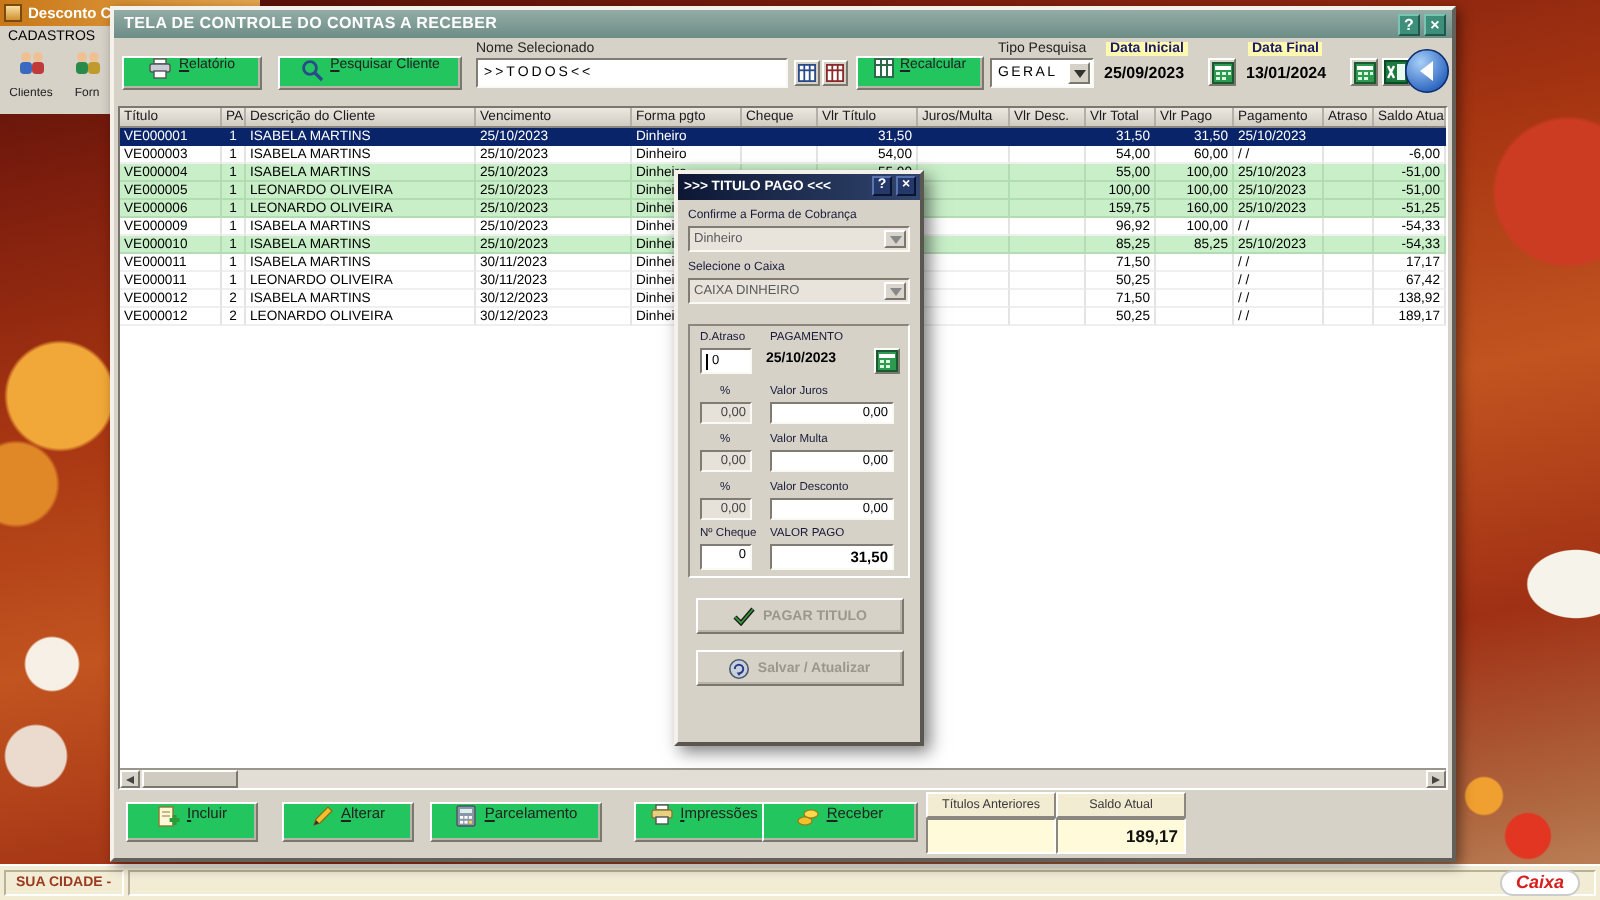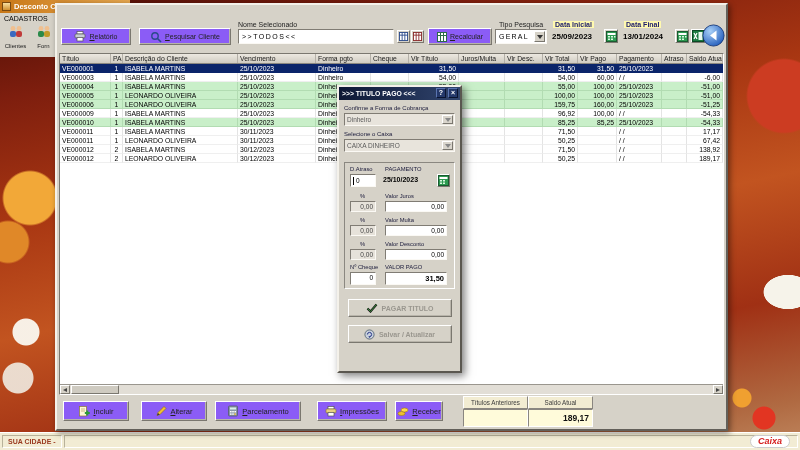--- a/index.html
+++ b/index.html
@@ -25,21 +25,21 @@
 .back-statusbar{position:absolute;left:0;top:432px;width:800px;height:18px;background:#f2ecd4;border-top:1px solid #fff;display:flex;align-items:stretch;padding:2px 2px}
 .sb-cell{border:1px solid;border-color:#b8b29a #fff #fff #b8b29a;font-size:7px;font-weight:bold;color:#9a3a20;line-height:12px;padding:0 5px;white-space:nowrap}
 .sb-cell.grow{flex:1;margin-left:2px}
 .vendor-logo{position:absolute;right:10px;top:435px;height:13px;line-height:11px;background:#fff;border:1px solid #ccc;border-radius:7px;padding:0 7px;font-size:9px;font-weight:bold;font-style:italic;color:#d62020}
 
 .win{position:absolute;left:55px;top:3px;width:673px;height:428px;background:#d6d2c8;border:2px solid;border-color:#f4f1ea #63605a #63605a #f4f1ea;box-shadow:2px 2px 6px rgba(0,0,0,.45)}
 .win-titlebar{position:absolute;left:0;top:0;width:669px;height:14px;background:linear-gradient(180deg,#93aca6,#6d8d86);color:#fff;font-size:8px;font-weight:bold;line-height:14px;padding-left:5px;letter-spacing:.2px;white-space:nowrap}
 .win-btn{position:absolute;top:2px;width:11px;height:11px;background:#3d8f7c;border:1px solid;border-color:#7cc4b2 #1d5a4c #1d5a4c #7cc4b2;color:#fff;font-size:8px;line-height:9px;text-align:center;font-weight:bold}
 .win-btn.help{right:16px}.win-btn.close{right:3px}
 .toolbar{position:absolute;left:0;top:14px;width:669px;height:34px}
-.btn{position:absolute;background:#8b5cf6;border:1px solid;border-color:#fff #7a776f #7a776f #fff;box-shadow:inset -1px -1px 0 #b8b4aa;display:flex;align-items:center;justify-content:center;gap:3px;font-size:7px;color:#222;white-space:nowrap}
+.btn{position:absolute;background:#22c55e;border:1px solid;border-color:#fff #7a776f #7a776f #fff;box-shadow:inset -1px -1px 0 #b8b4aa;display:flex;justify-content:center;gap:3px;font-size:7px;color:#222;white-space:nowrap}
 .btn .bl{display:block}
 .btn .bl::first-letter{text-decoration:underline}
 .tlabel{position:absolute;font-size:7px;color:#222;white-space:nowrap}
 .tlabel.hl{background:#fff9b0;padding:0 2px;font-weight:bold;color:#1a1a6a}
 .field{position:absolute;background:#fff;border:1px solid;border-color:#807c74 #fbf9f4 #fbf9f4 #807c74;font-size:7px;line-height:13px;padding:0 3px;color:#000;white-space:nowrap;overflow:hidden}
 .combo-arrow{position:absolute;right:1px;top:1px;bottom:1px;width:11px;background:#d6d2c8;border:1px solid;border-color:#fff #7a776f #7a776f #fff;display:flex;align-items:center;justify-content:center}
 .combo-arrow.dis{background:#d9d5cc}
 .tri{width:0;height:0;border-left:3px solid transparent;border-right:3px solid transparent;border-top:4px solid #333}
 .tri.gray{border-top-color:#888}
 .date-value{position:absolute;font-size:8px;font-weight:bold;color:#000;white-space:nowrap}
@@ -122,20 +122,25 @@
       <div class="lbl">Forn</div>
     </div>
   </div>
   <div class="back-statusbar">
     <div class="sb-cell">SUA CIDADE -</div>
     <div class="sb-cell grow"></div>
   </div>
   <div class="vendor-logo">Caixa</div>
 
   <div class="win">
+    <div class="win-titlebar">
+      <span>TELA DE CONTROLE DO CONTAS A RECEBER</span>
+      <span class="win-btn help">?</span>
+      <span class="win-btn close">×</span>
+    </div>
 
     <div class="toolbar">
       <div class="btn" style="left:4px;top:9px;width:70px;height:17px">
         <svg width="12" height="11" viewBox="0 0 12 11">
             <rect x="3" y="0.5" width="6" height="2.5" fill="#fff" stroke="#555" stroke-width="0.7"></rect>
             <rect x="1" y="3" width="10" height="4" rx="1" fill="#c8ccd4" stroke="#555" stroke-width="0.7"></rect>
             <rect x="3" y="6.5" width="6" height="3.5" fill="#fff" stroke="#555" stroke-width="0.7"></rect>
           </svg>
         <span class="bl">Relatório</span>
       </div>
@@ -465,21 +470,21 @@
         <span class="bl">Parcelamento</span>
       </div>
       <div class="btn" style="left:260px;top:6px;width:70px;height:20px">
         <svg width="12" height="11" viewBox="0 0 12 11">
             <rect x="3" y="0.5" width="6" height="2.5" fill="#fff" stroke="#555" stroke-width="0.7"></rect>
             <rect x="1" y="3" width="10" height="4" rx="1" fill="#e8d080" stroke="#8a7a30" stroke-width="0.7"></rect>
             <rect x="3" y="6.5" width="6" height="3.5" fill="#fff" stroke="#555" stroke-width="0.7"></rect>
           </svg>
         <span class="bl">Impressões</span>
       </div>
-      <div class="btn" style="left:338px;top:6px;width:48px;height:20px">
+      <div class="btn" style="left:324px;top:6px;width:78px;height:20px">
         <svg width="12" height="12" viewBox="0 0 12 12">
             <ellipse cx="4.5" cy="8.5" rx="3.5" ry="2" fill="#f0c030" stroke="#9a7a10" stroke-width="0.6"></ellipse>
             <ellipse cx="7.5" cy="5" rx="3.5" ry="2" fill="#ffd850" stroke="#9a7a10" stroke-width="0.6"></ellipse>
           </svg>
         <span class="bl">Receber</span>
       </div>
       <div class="summary">
           <div class="sum-cell">
             <div class="sum-label">Títulos Anteriores</div>
             <div class="sum-value"></div>

